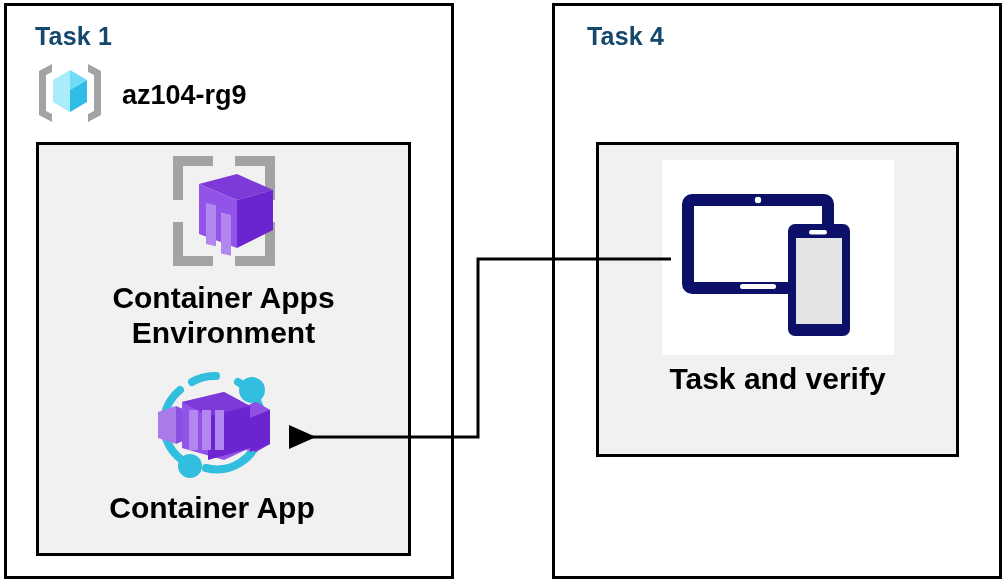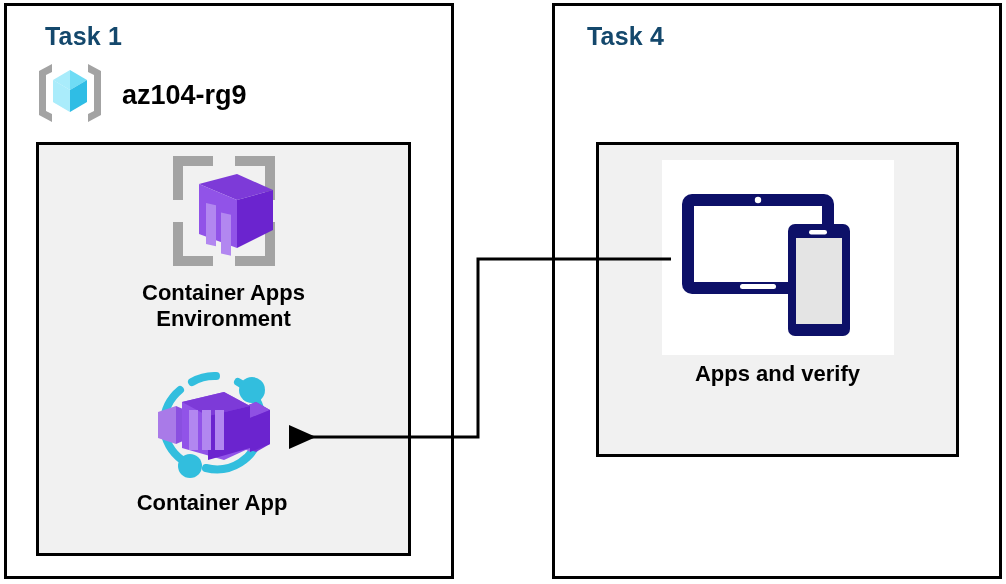--- a/index.html
+++ b/index.html
@@ -30,21 +30,21 @@
 
   .task-title {
     position: absolute;
     top: 16px;
     font-size: 25px;
     font-weight: bold;
     color: #14486c;
     letter-spacing: 0.2px;
     white-space: nowrap;
   }
-  #task1-title { left: 38px; }
+  #task1-title { left: 28px; }
   #task2-title { left: 32px; }
 
   
   #rg-row {
     position: absolute;
     left: 34px;
     top: 62px;
     display: flex;
     align-items: center;
     gap: 16px;
@@ -67,21 +67,21 @@
   #tv-box   { left: 596px; top: 142px; width: 363px; height: 315px; }
 
   
   .node {
     position: absolute;
     display: flex;
     flex-direction: column;
     align-items: center;
   }
   .node-label {
-    font-size: 22px;
+    font-size: 30px;
     font-weight: bold;
     color: #000000;
     text-align: center;
     line-height: 1.18;
     white-space: pre-line;
     margin-top: 6px;
   }
   #node-cae { left: 36px; top: 152px; width: 375px; }
   #node-ca  { left: 36px; top: 368px; width: 352px; }
   #node-tv  { left: 596px; top: 160px; width: 363px; }
@@ -206,21 +206,21 @@
           <rect x="16" y="30" width="128" height="76" fill="#ffffff"></rect>
           <circle cx="80" cy="24" r="3.2" fill="#ffffff"></circle>
           <rect x="62" y="108" width="36" height="5" rx="2.5" fill="#ffffff"></rect>
 
           <rect x="110" y="48" width="62" height="112" rx="7" ry="7" fill="#0d1068"></rect>
           <rect x="118" y="62" width="46" height="86" fill="#e4e4e4"></rect>
           <rect x="131" y="54" width="18" height="4.5" rx="2.2" fill="#ffffff"></rect>
         </svg>
       </span>
     </div>
-    <div class="node-label">Apps and verify</div>
+    <div class="node-label">Task and verify</div>
   </div>
 
   <svg id="connector" aria-hidden="true">
     <defs>
       <marker id="arrowhead" markerWidth="9" markerHeight="8" refX="8" refY="4" orient="auto" markerUnits="strokeWidth">
         <path d="M9,0 L9,8 L0,4 Z" fill="#000000"></path>
       </marker>
     </defs>
     <polyline points="671,259 478,259 478,437 292,437" fill="none" stroke="#000000" stroke-width="3" marker-end="url(#arrowhead)"></polyline>
   </svg>

